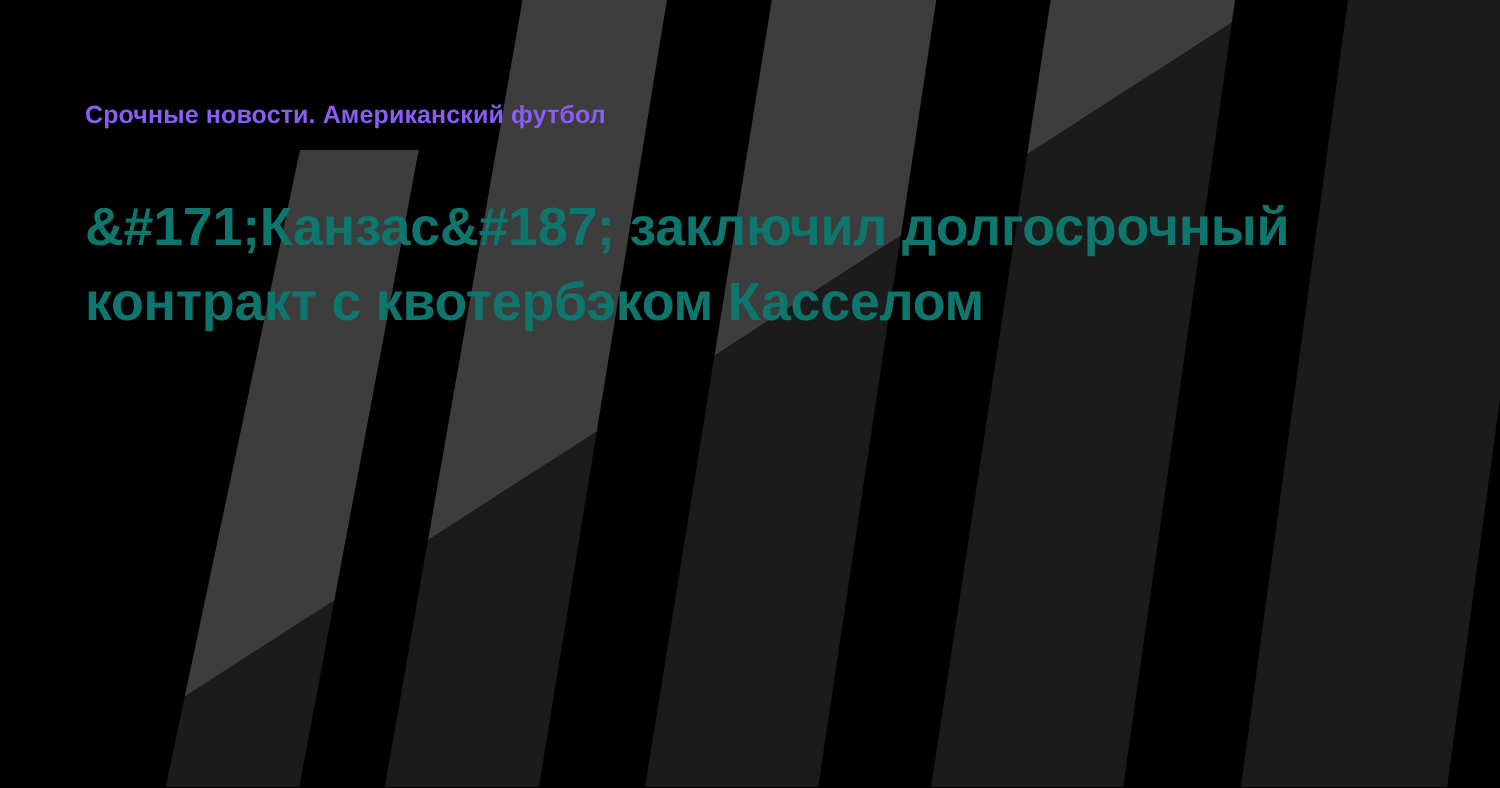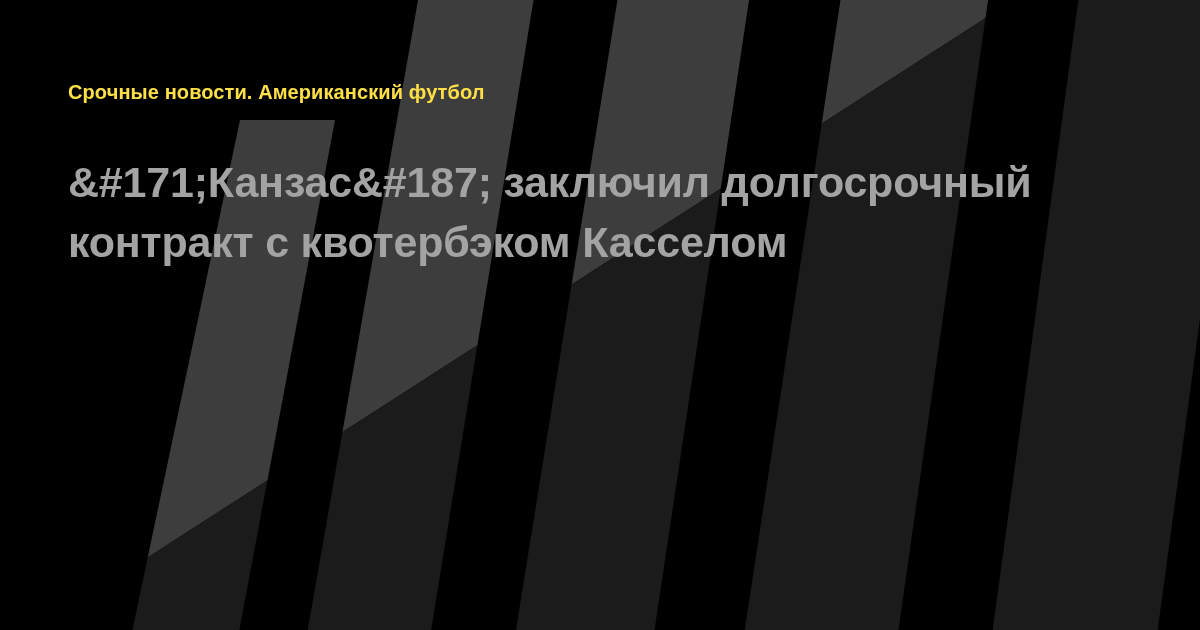--- a/index.html
+++ b/index.html
@@ -41,35 +41,35 @@
 
   .kicker {
     position: absolute;
     top: 79px;
     left: 0;
     margin: 0;
     font-size: 20px;
     line-height: 26px;
     font-weight: bold;
     letter-spacing: 0.1px;
-    color: #fde047;
+    color: #8b5cf6;
     white-space: nowrap;
   }
 
   .headline {
     position: absolute;
     top: 152px;
     left: 0;
     margin: 0;
     width: 1010px;
     font-size: 43px;
     line-height: 60px;
     font-weight: bold;
     letter-spacing: -0.2px;
-    color: #a3a3a3;
+    color: #0f766e;
   }
 </style>
 </head>
 <body>
 
 <div class="card">
 
   <svg class="pattern-layer" viewBox="0 0 1200 630" preserveAspectRatio="none" aria-hidden="true">
     <defs>
 

